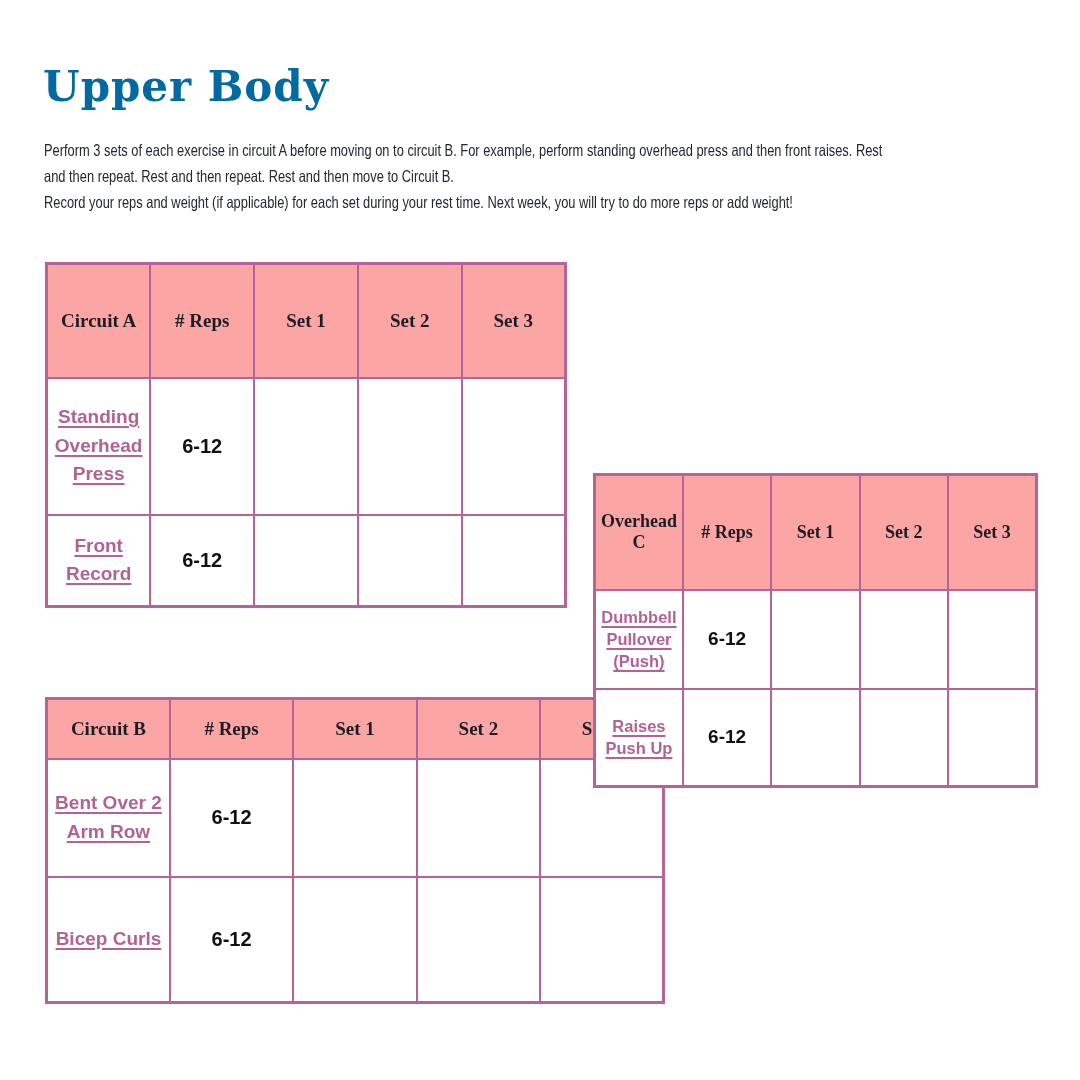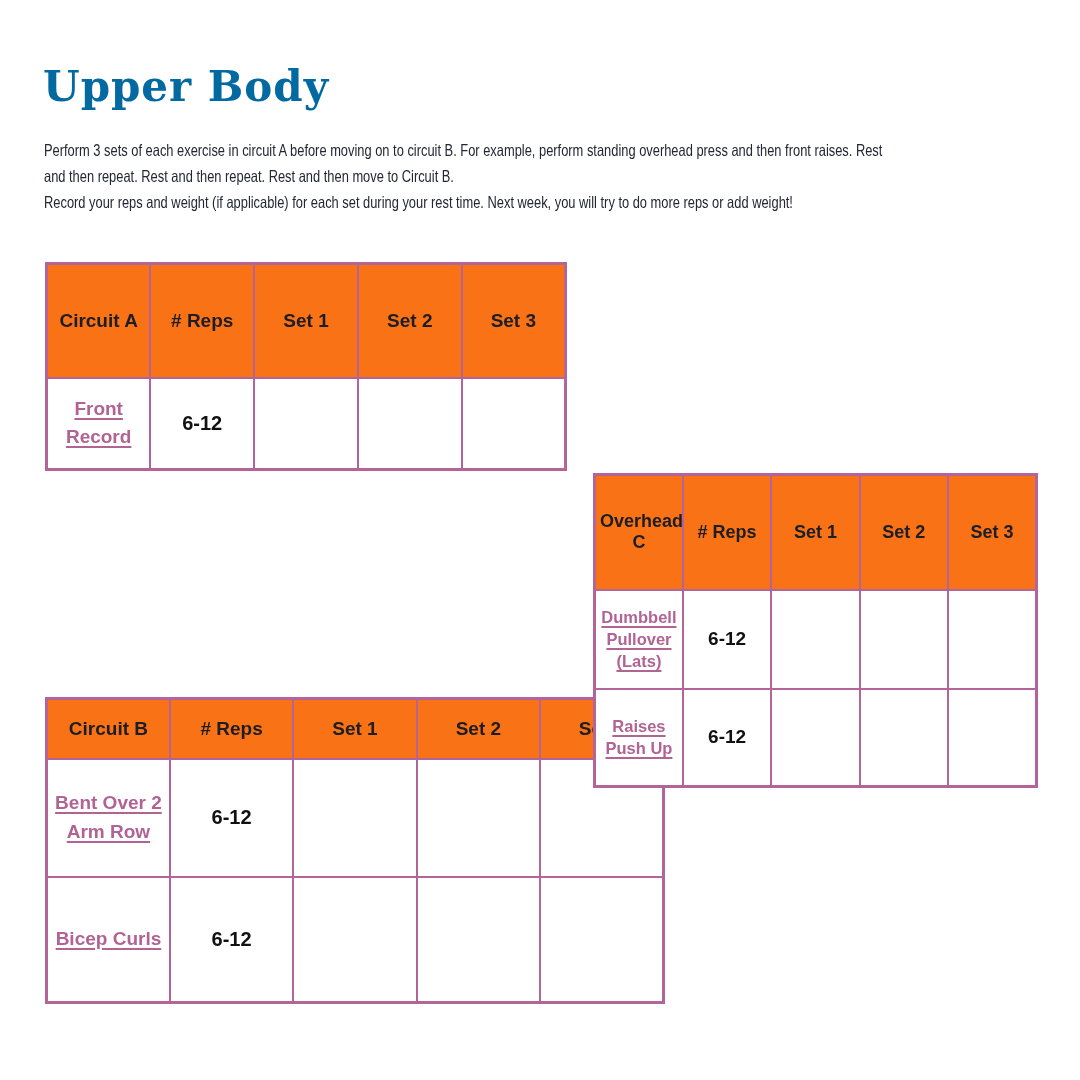--- a/index.html
+++ b/index.html
@@ -49,23 +49,24 @@
     border: 3px solid #b3659a;
   }
   table.circuit th, table.circuit td {
     border: 2px solid #b3659a;
     text-align: center;
     vertical-align: middle;
     padding: 2px 4px;
     overflow: hidden;
   }
   table.circuit th {
-    background: #f97316;
+    background: #fca5a5;
     color: #1d1d26;
     font-weight: 700;
+    font-family: Liberation Serif, serif;
   }
   table.circuit td { color: #111111; font-weight: 700; }
   .exercise-link {
     color: #b16394;
     font-weight: 700;
     text-decoration: underline;
     text-decoration-thickness: 2px;
     text-underline-offset: 3px;
     cursor: pointer;
   }
@@ -112,20 +113,27 @@
 
   <table class="circuit" id="table-a">
     <tbody>
         <tr class="hdr">
       <th>Circuit A</th>
       <th># Reps</th>
       <th>Set 1</th>
       <th>Set 2</th>
       <th>Set 3</th>
     </tr>
+    <tr class="r0">
+      <td><span class="exercise-link">Standing Overhead Press</span></td>
+      <td>6-12</td>
+      <td></td>
+      <td></td>
+      <td></td>
+    </tr>
     <tr class="r1">
       <td><span class="exercise-link">Front Record</span></td>
       <td>6-12</td>
       <td></td>
       <td></td>
       <td></td>
     </tr>
   </tbody>
     </table>
 
@@ -158,21 +166,21 @@
   <table class="circuit" id="table-c">
     <tbody>
         <tr class="hdr">
       <th>Overhead C</th>
       <th># Reps</th>
       <th>Set 1</th>
       <th>Set 2</th>
       <th>Set 3</th>
     </tr>
     <tr class="r0">
-      <td><span class="exercise-link">Dumbbell Pullover (Lats)</span></td>
+      <td><span class="exercise-link">Dumbbell Pullover (Push)</span></td>
       <td>6-12</td>
       <td></td>
       <td></td>
       <td></td>
     </tr>
     <tr class="r1">
       <td><span class="exercise-link">Raises Push Up</span></td>
       <td>6-12</td>
       <td></td>
       <td></td>

